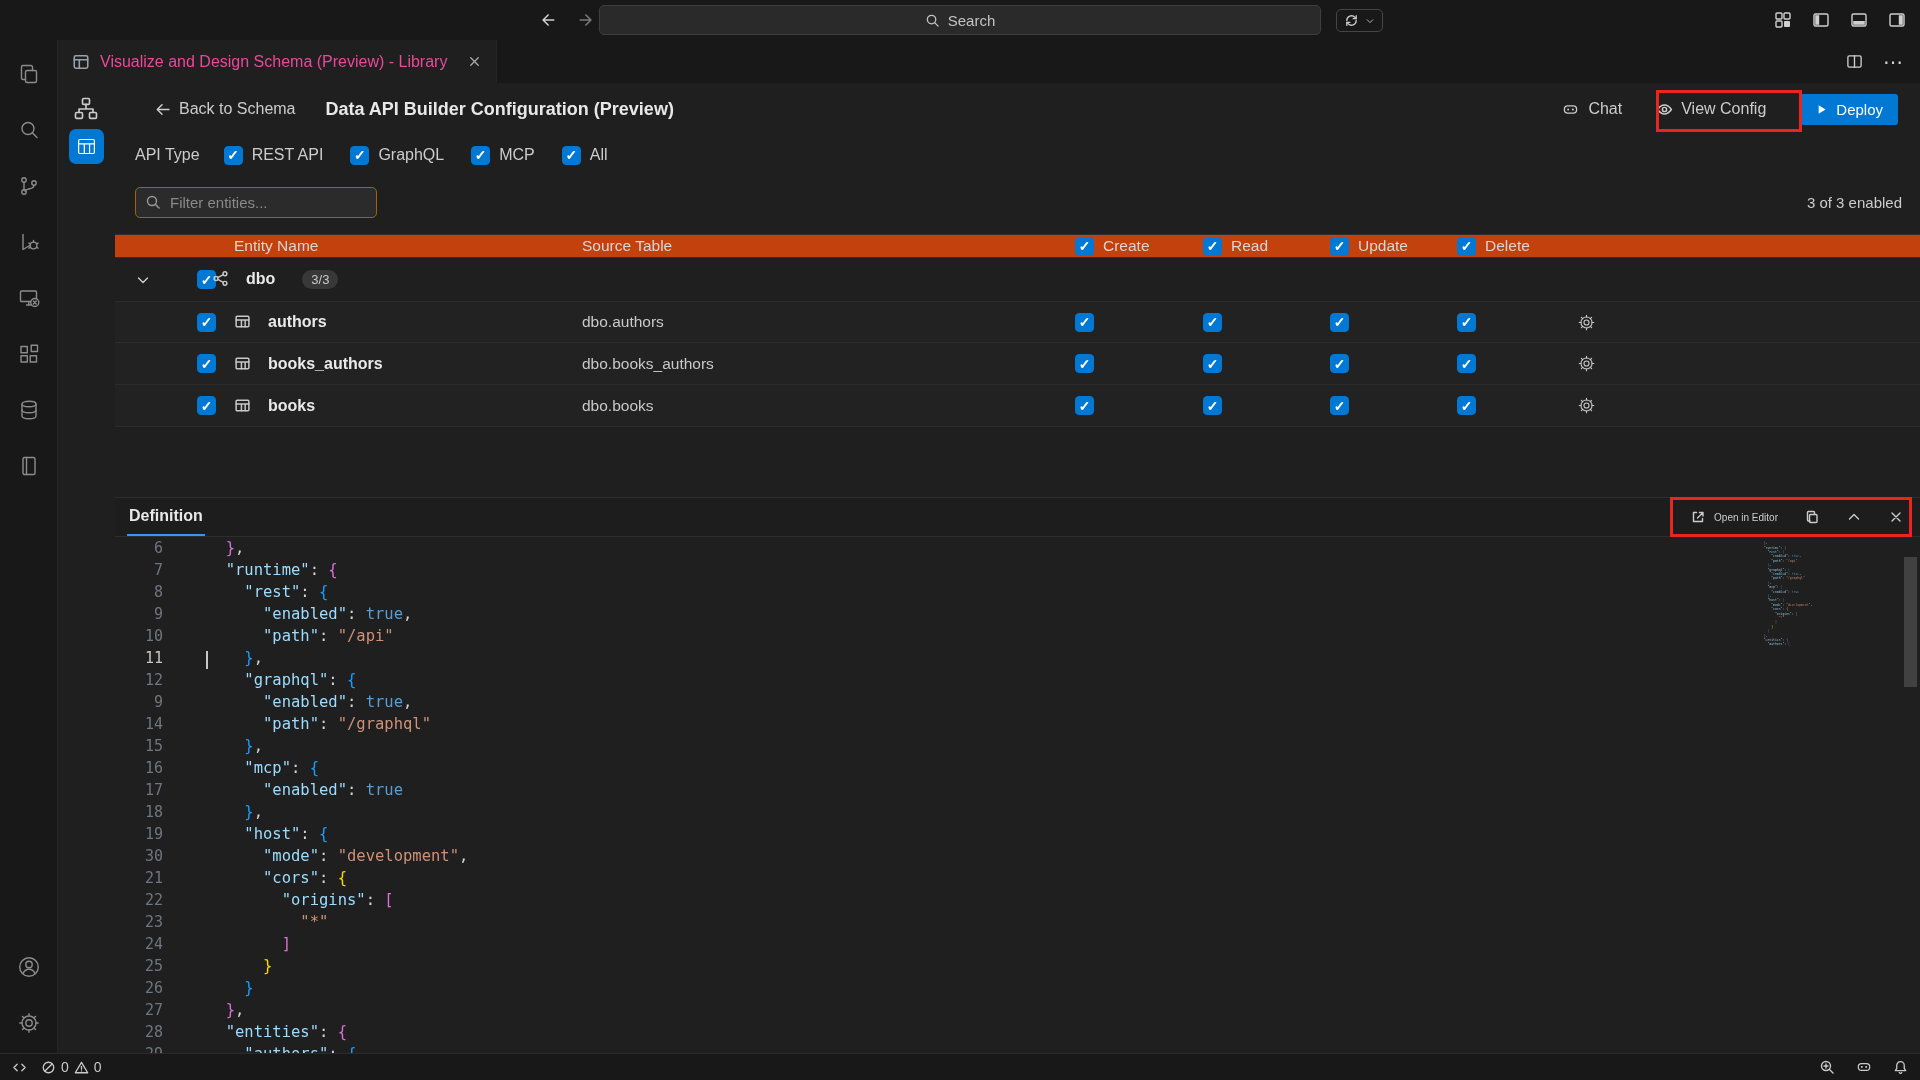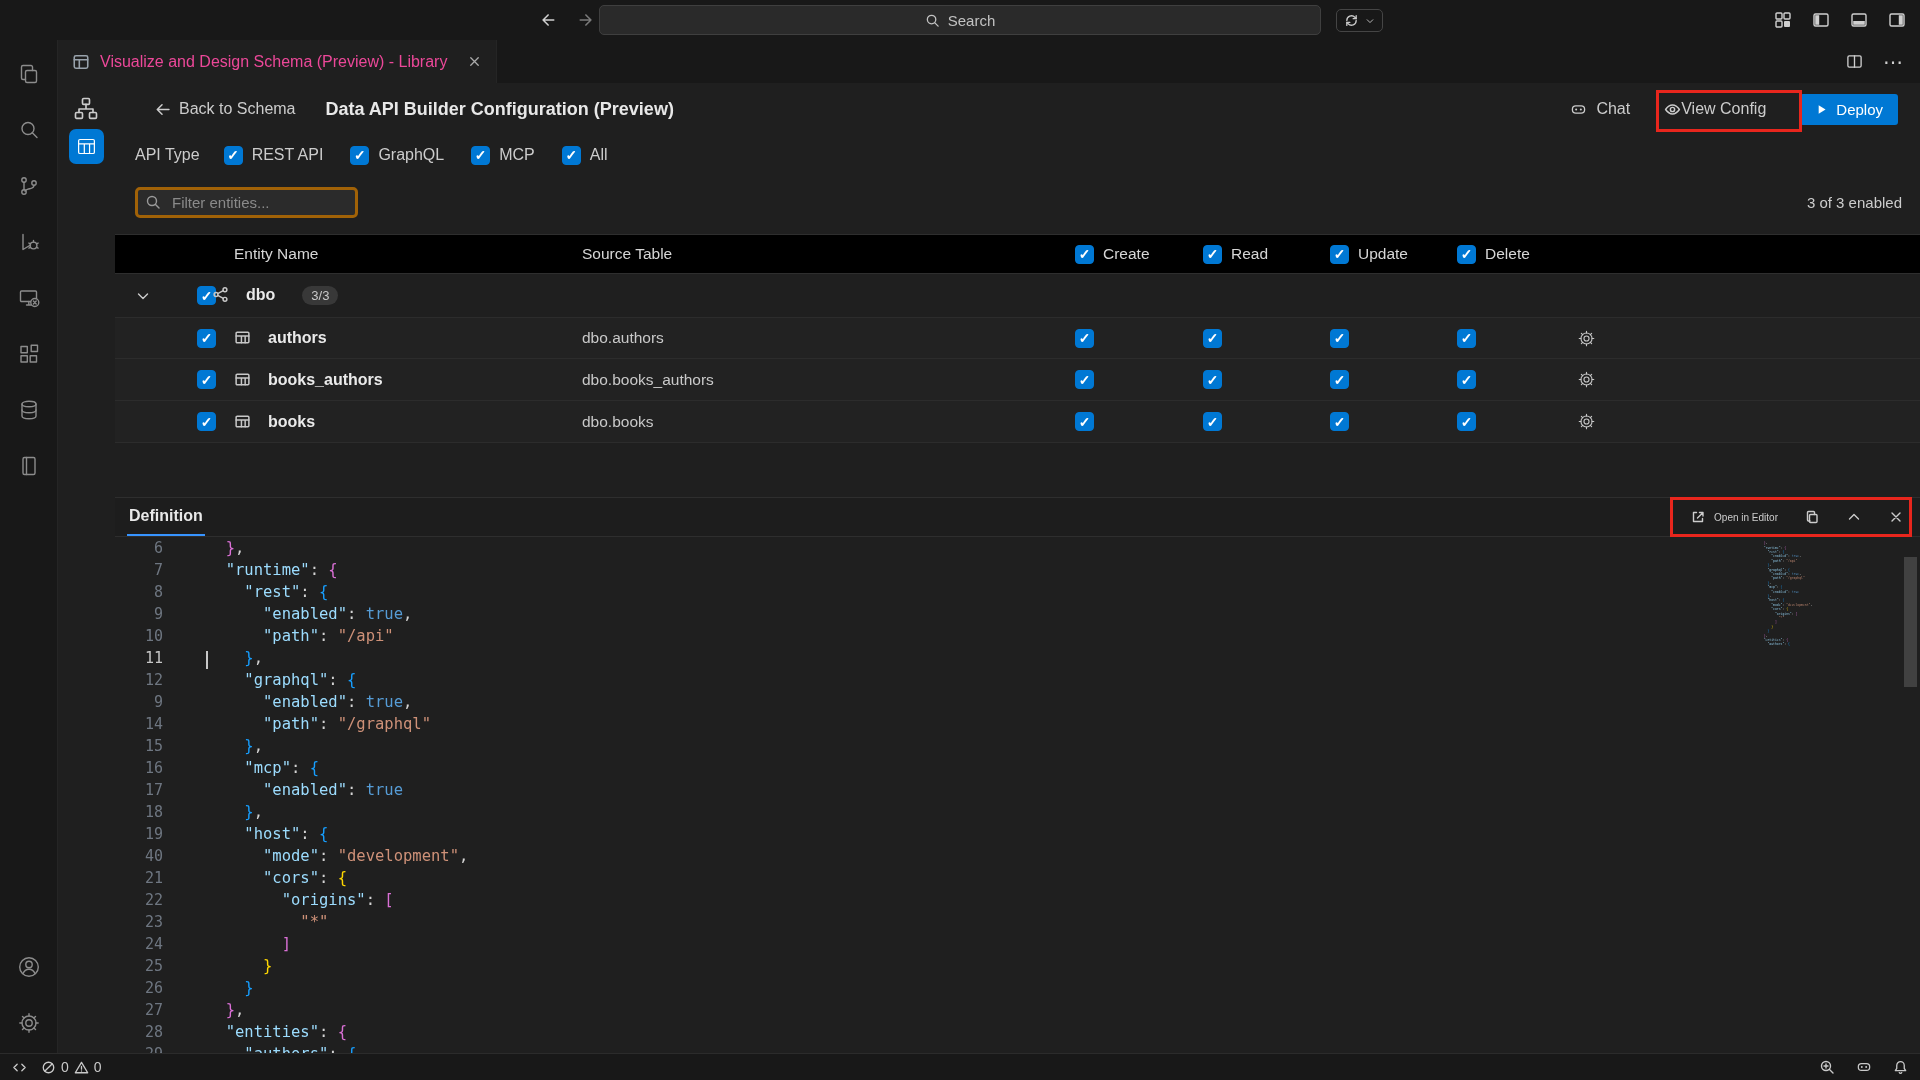--- a/index.html
+++ b/index.html
@@ -35,41 +35,41 @@
 .vs-icon1{position:absolute;left:14px;top:12px;color:#cccccc}
 .vs-icon2{position:absolute;left:11px;top:46px;width:35px;height:35px;background:#0078d4;border-radius:7px;display:flex;align-items:center;justify-content:center;color:#fff}
 .content{position:absolute;left:57px;top:0;right:0;bottom:0}
 
 
 .cfg-header{display:flex;align-items:center;height:52px;padding-left:38px}
 .back-link{display:flex;align-items:center;gap:9px;color:#cccccc;cursor:pointer}
 .page-title{margin-left:30px;font-size:18px;font-weight:700;color:#e8e8e8}
 .hdr-right{margin-left:auto;display:flex;align-items:center;gap:24px;padding-right:22px}
 .chat-btn{display:flex;align-items:center;gap:8px;color:#cccccc;cursor:pointer}
-.viewcfg-btn{display:flex;align-items:center;gap:0;color:#cccccc;padding:7px 10px;cursor:pointer}
+.viewcfg-btn{display:flex;align-items:center;gap:8px;color:#cccccc;padding:7px 10px;cursor:pointer}
 .deploy-btn{display:flex;align-items:center;gap:8px;background:#0078d4;color:#ffffff;border-radius:3px;padding:7px 15px;font-size:15px;cursor:pointer}
 
 
 .api-row{display:flex;align-items:center;height:40px;padding-left:20px}
 .api-label{margin-right:24px;color:#cccccc}
 .opt{display:inline-flex;align-items:flex-start;gap:9px;margin-right:27px;cursor:pointer}
 .opt-label{color:#cccccc}
 
 
 .filter-row{display:flex;align-items:center;margin-top:12px;padding-left:20px}
 .filter-wrap{position:relative}
-.filter-input{width:223px;height:31px;background:#2b2b2b;border:3px solid #a16207;border-radius:5px;color:#cfcfcf;font-size:15px;padding:0 10px 0 34px;outline:none;font-family:"Liberation Sans",sans-serif}
+.filter-input{width:242px;height:31px;background:#2b2b2b;border:1px solid #a16207;border-radius:5px;color:#cfcfcf;font-size:15px;padding:0 10px 0 34px;outline:none;font-family:"Liberation Sans",sans-serif}
 .filter-input::placeholder{color:#8a8a8a}
 .filter-glass{position:absolute;left:10px;top:7px;color:#9a9a9a}
 .enabled-summary{margin-left:auto;padding-right:18px;font-size:15px;color:#cccccc}
 
 
 .entity-table{margin-top:16px}
 .trow{display:grid;grid-template-columns:65px 54px 348px 493px 128px 127px 127px 120px 1fr;align-items:center;height:42px}
-.thead{height:40px;background:#000000;border-top:1px solid #2e2e2e;border-bottom:1px solid #2e2e2e;font-size:15.5px;color:#d6d6d6}
+.thead{height:24px;background:#c2410c;border-top:1px solid #2e2e2e;border-bottom:1px solid #2e2e2e;font-size:15.5px;color:#d6d6d6}
 .trow.data{background:#222222;border-bottom:1px solid #2c2c2c}
 .trow.data:first-child{border-top:1px solid #2c2c2c}
 .group-row{height:43px}
 .chevcell{padding-left:20px;color:#cccccc}
 .cbcell{padding-left:17px}
 .pcell{display:flex;align-items:center}
 .perm-h{display:flex;align-items:center;gap:9px}
 .th{text-align:left}
 .ecell{display:flex;align-items:flex-start;gap:17px}
 .ecell.group{margin-left:-22px}
@@ -623,21 +623,21 @@
               </div>
               <div class="cl">
                 <span class="ln">18</span>
                 <span class="lc"><span class="tk-w">    </span><span class="tk-b3">}</span><span class="tk-p">,</span></span>
               </div>
               <div class="cl">
                 <span class="ln">19</span>
                 <span class="lc"><span class="tk-w">    </span><span class="tk-k">"host"</span><span class="tk-p">: </span><span class="tk-b3">{</span></span>
               </div>
               <div class="cl">
-                <span class="ln">40</span>
+                <span class="ln">30</span>
                 <span class="lc"><span class="tk-w">      </span><span class="tk-k">"mode"</span><span class="tk-p">: </span><span class="tk-s">"development"</span><span class="tk-p">,</span></span>
               </div>
               <div class="cl">
                 <span class="ln">21</span>
                 <span class="lc"><span class="tk-w">      </span><span class="tk-k">"cors"</span><span class="tk-p">: </span><span class="tk-b1">{</span></span>
               </div>
               <div class="cl">
                 <span class="ln">22</span>
                 <span class="lc"><span class="tk-w">        </span><span class="tk-k">"origins"</span><span class="tk-p">: </span><span class="tk-b2">[</span></span>
               </div>

